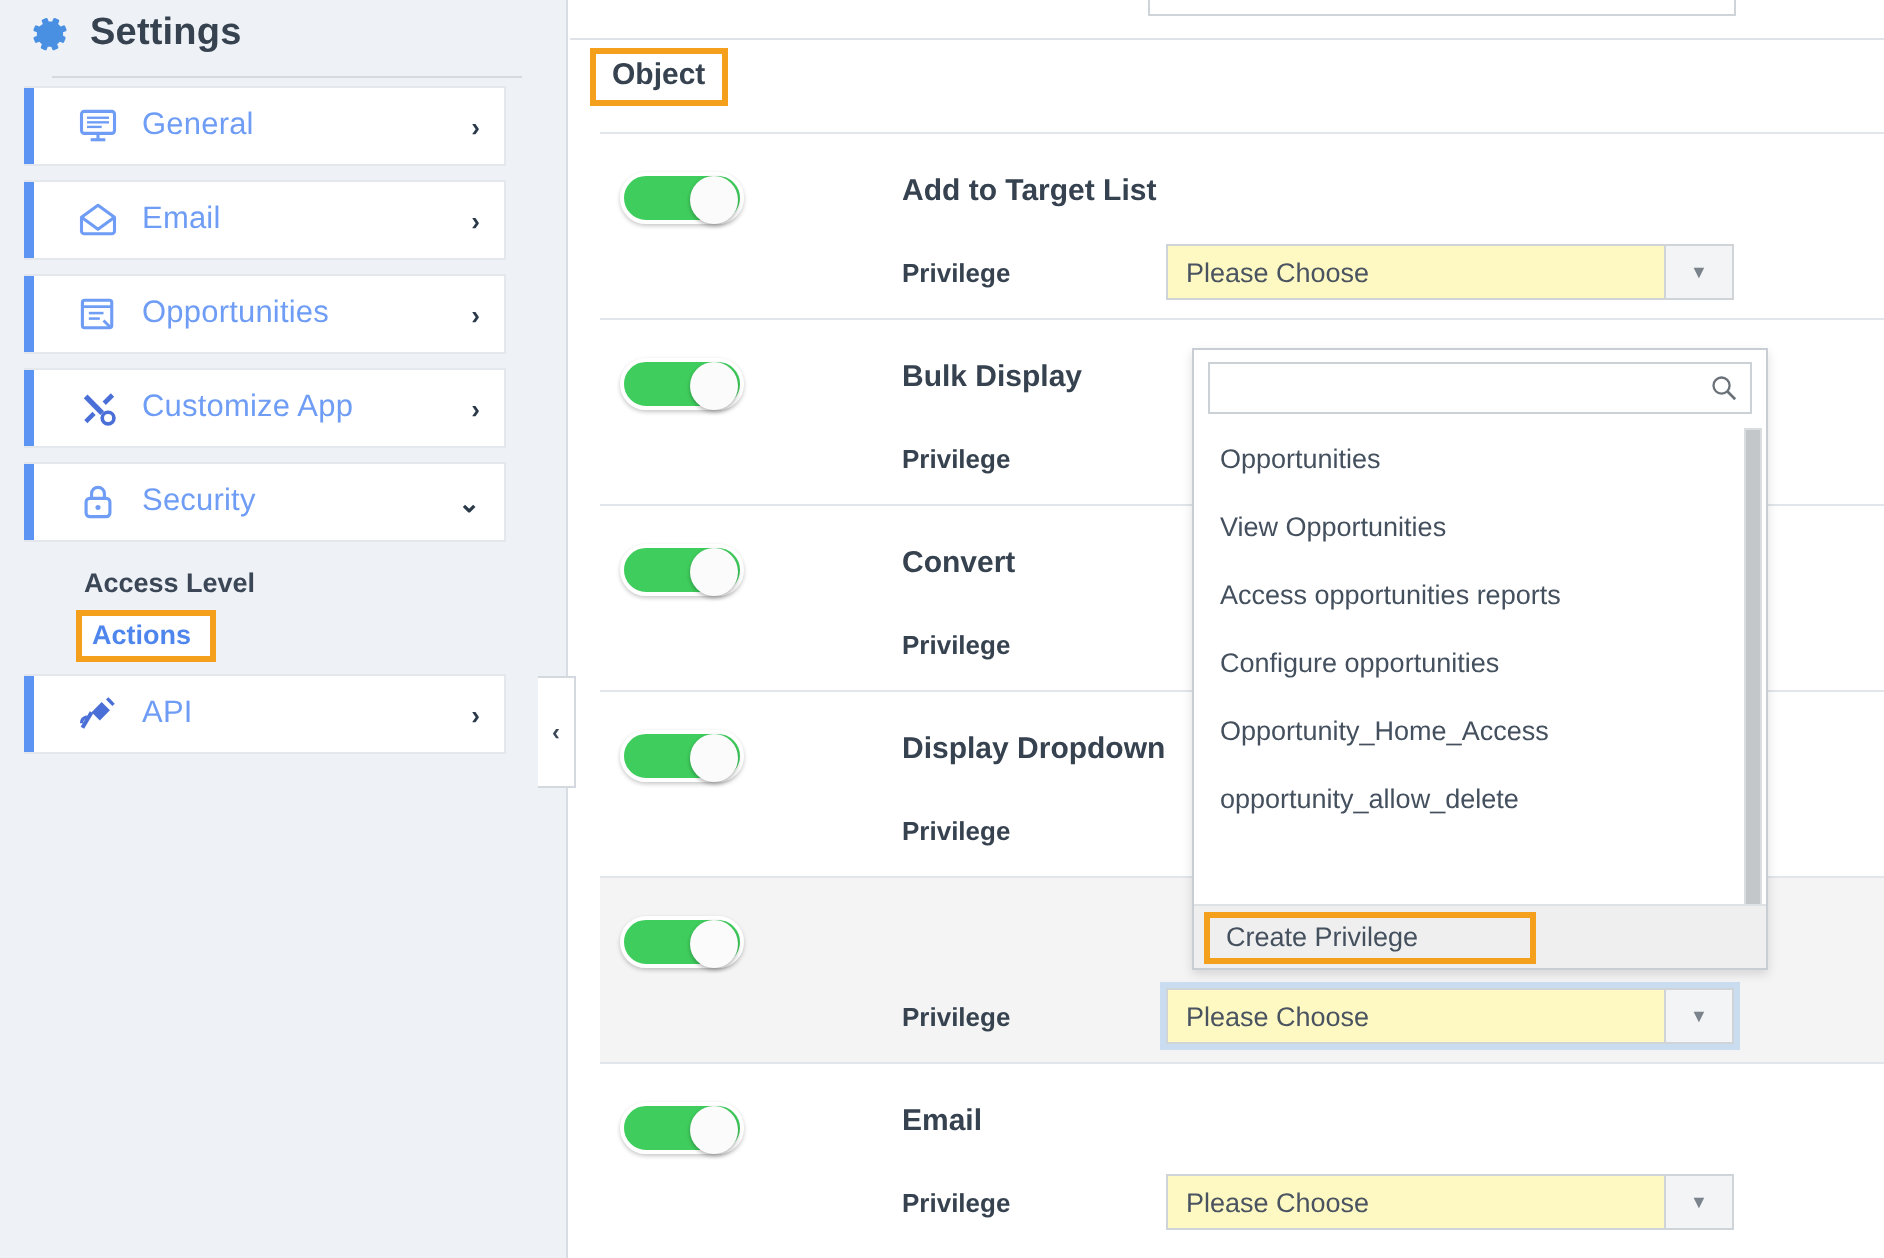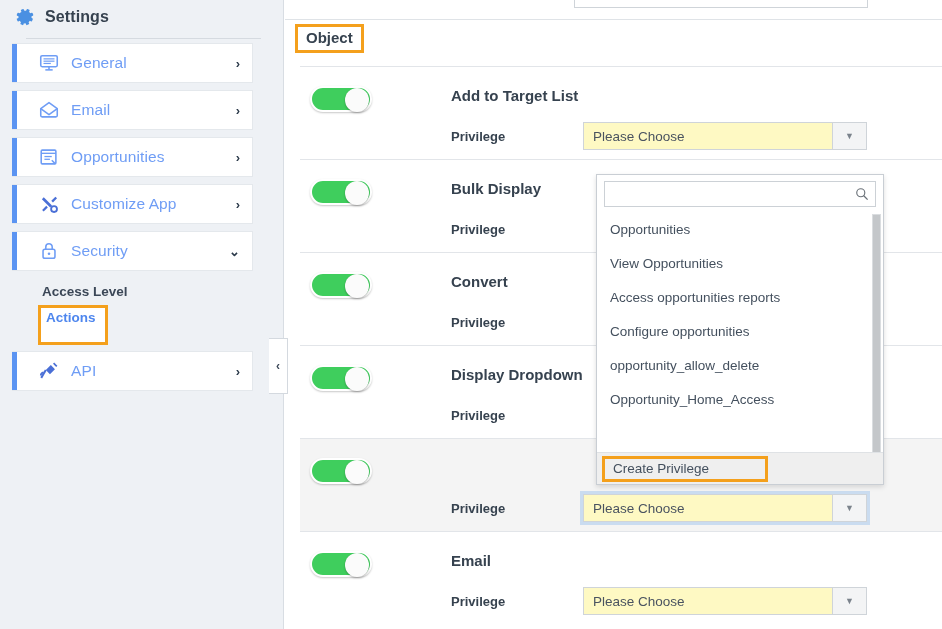--- a/index.html
+++ b/index.html
@@ -19,21 +19,21 @@
     background: #eef1f5;
     border-right: 1px solid #d8dde3;
   }
   #settings-header {
     display: flex; align-items: center;
     gap: 9px;
     padding: 6px 0 10px 14px;
   }
   #settings-header .gear { width: 22px; height: 22px; flex: 0 0 auto; }
   #settings-title {
-    font-size: 16px; font-weight: 600; color: #36424f;
+    font-size: 19px; font-weight: 600; color: #36424f;
     letter-spacing: .1px;
   }
   #nav-divider {
     height: 1px; background: #d5dae0;
     margin: 0 22px 4px 26px;
   }
   .nav-item {
     position: relative;
     display: flex; align-items: center;
     height: 40px;
@@ -60,21 +60,21 @@
   }
   .sub-label {
     font-size: 13.5px; font-weight: 700;
     color: #3b4757;
     padding: 6px 0 2px 42px;
   }
   .sub-label.link { color: #4e86ee; }
   #actions-wrap {
     display: inline-block;
     margin: 4px 0 6px 38px;
-    padding: 2px 9px 17px 5px;
+    padding: 2px 9px 3px 5px;
     border: 3px solid #f4a01c;
     background: #ffffff;
   }
   #actions-wrap .sub-label { padding: 0; }
 
   
   #collapse-handle {
     position: absolute; left: 269px; top: 338px;
     width: 19px; height: 56px;
     background: #ffffff;
@@ -422,22 +422,22 @@
         <circle cx="6.6" cy="6.6" r="4.6" fill="none" stroke="#6a7178" stroke-width="1.3"></circle>
         <line x1="10" y1="10" x2="14.4" y2="14.4" stroke="#6a7178" stroke-width="1.5"></line>
       </svg>
     </div>
   </div>
   <div id="dd-list">
     <div class="dd-opt">Opportunities</div>
       <div class="dd-opt">View Opportunities</div>
       <div class="dd-opt">Access opportunities reports</div>
       <div class="dd-opt">Configure opportunities</div>
+      <div class="dd-opt">Opportunity_Home_Access</div>
       <div class="dd-opt">opportunity_allow_delete</div>
-      <div class="dd-opt">Opportunity_Home_Access</div>
       <div id="dd-scrollbar">
       <div id="dd-thumb"></div>
     </div>
   </div>
   <div id="dd-footer">
     <span id="dd-footer-box">Create Privilege</span>
   </div>
 </div>
 
 </body></html>

